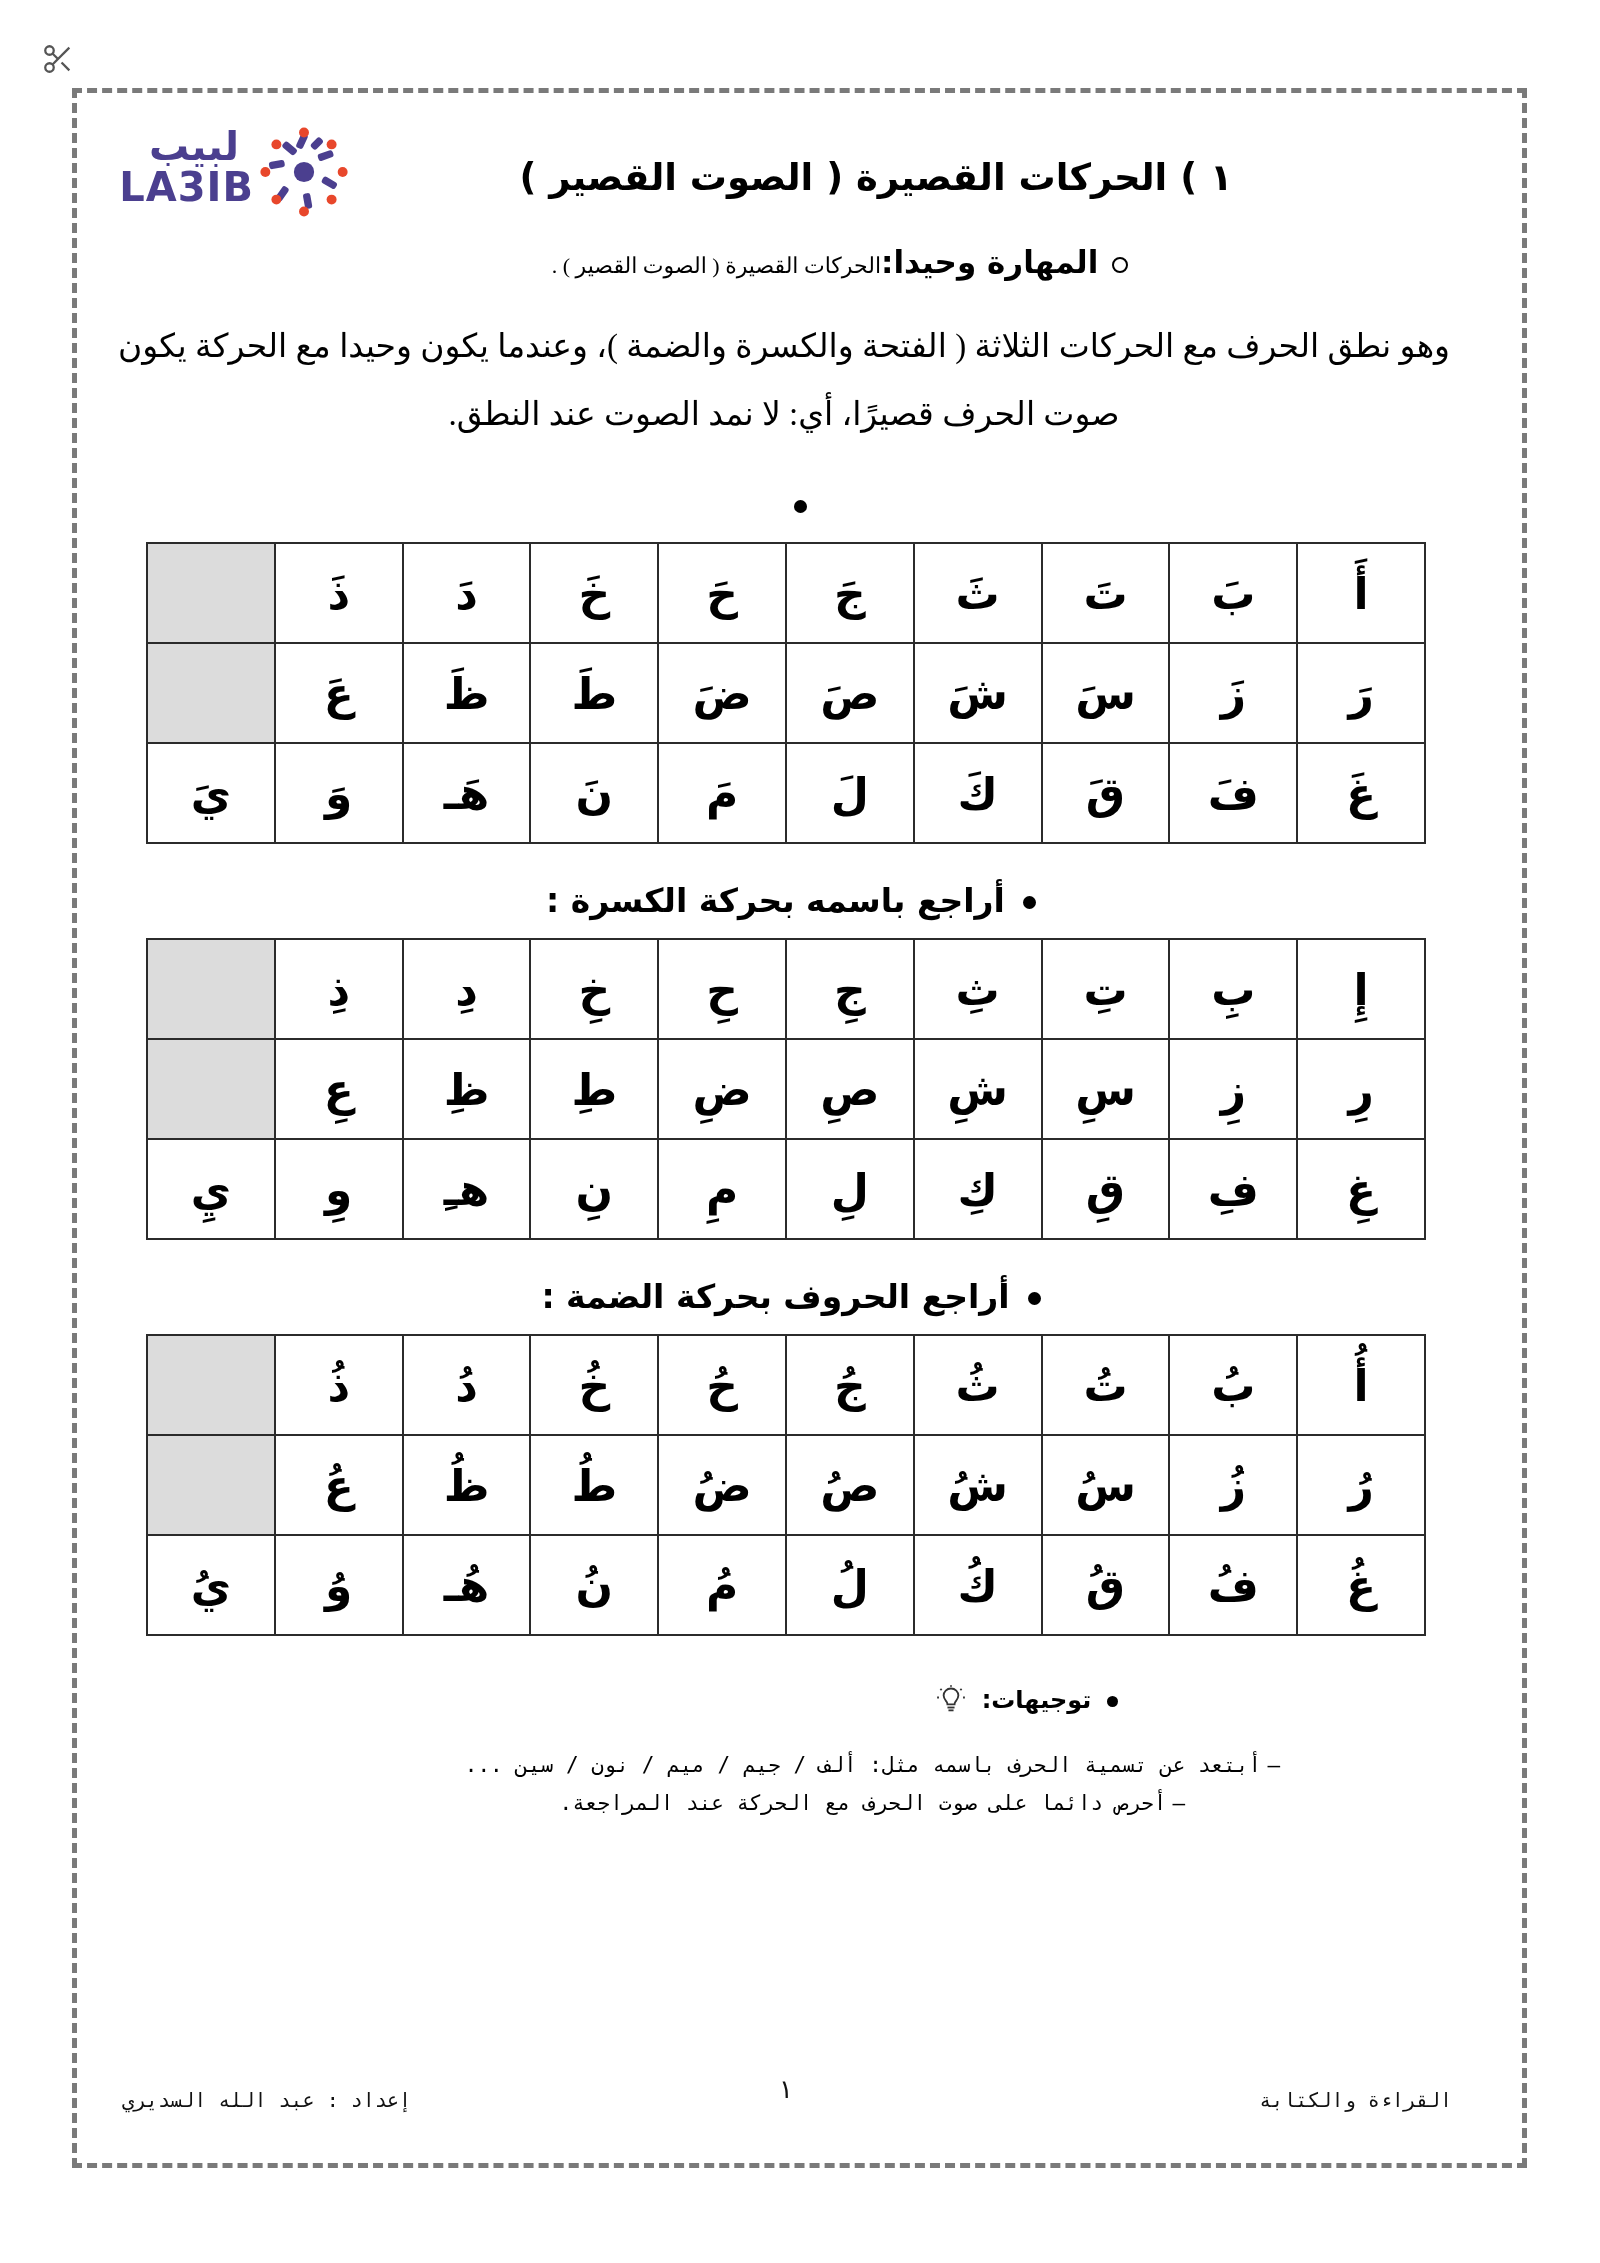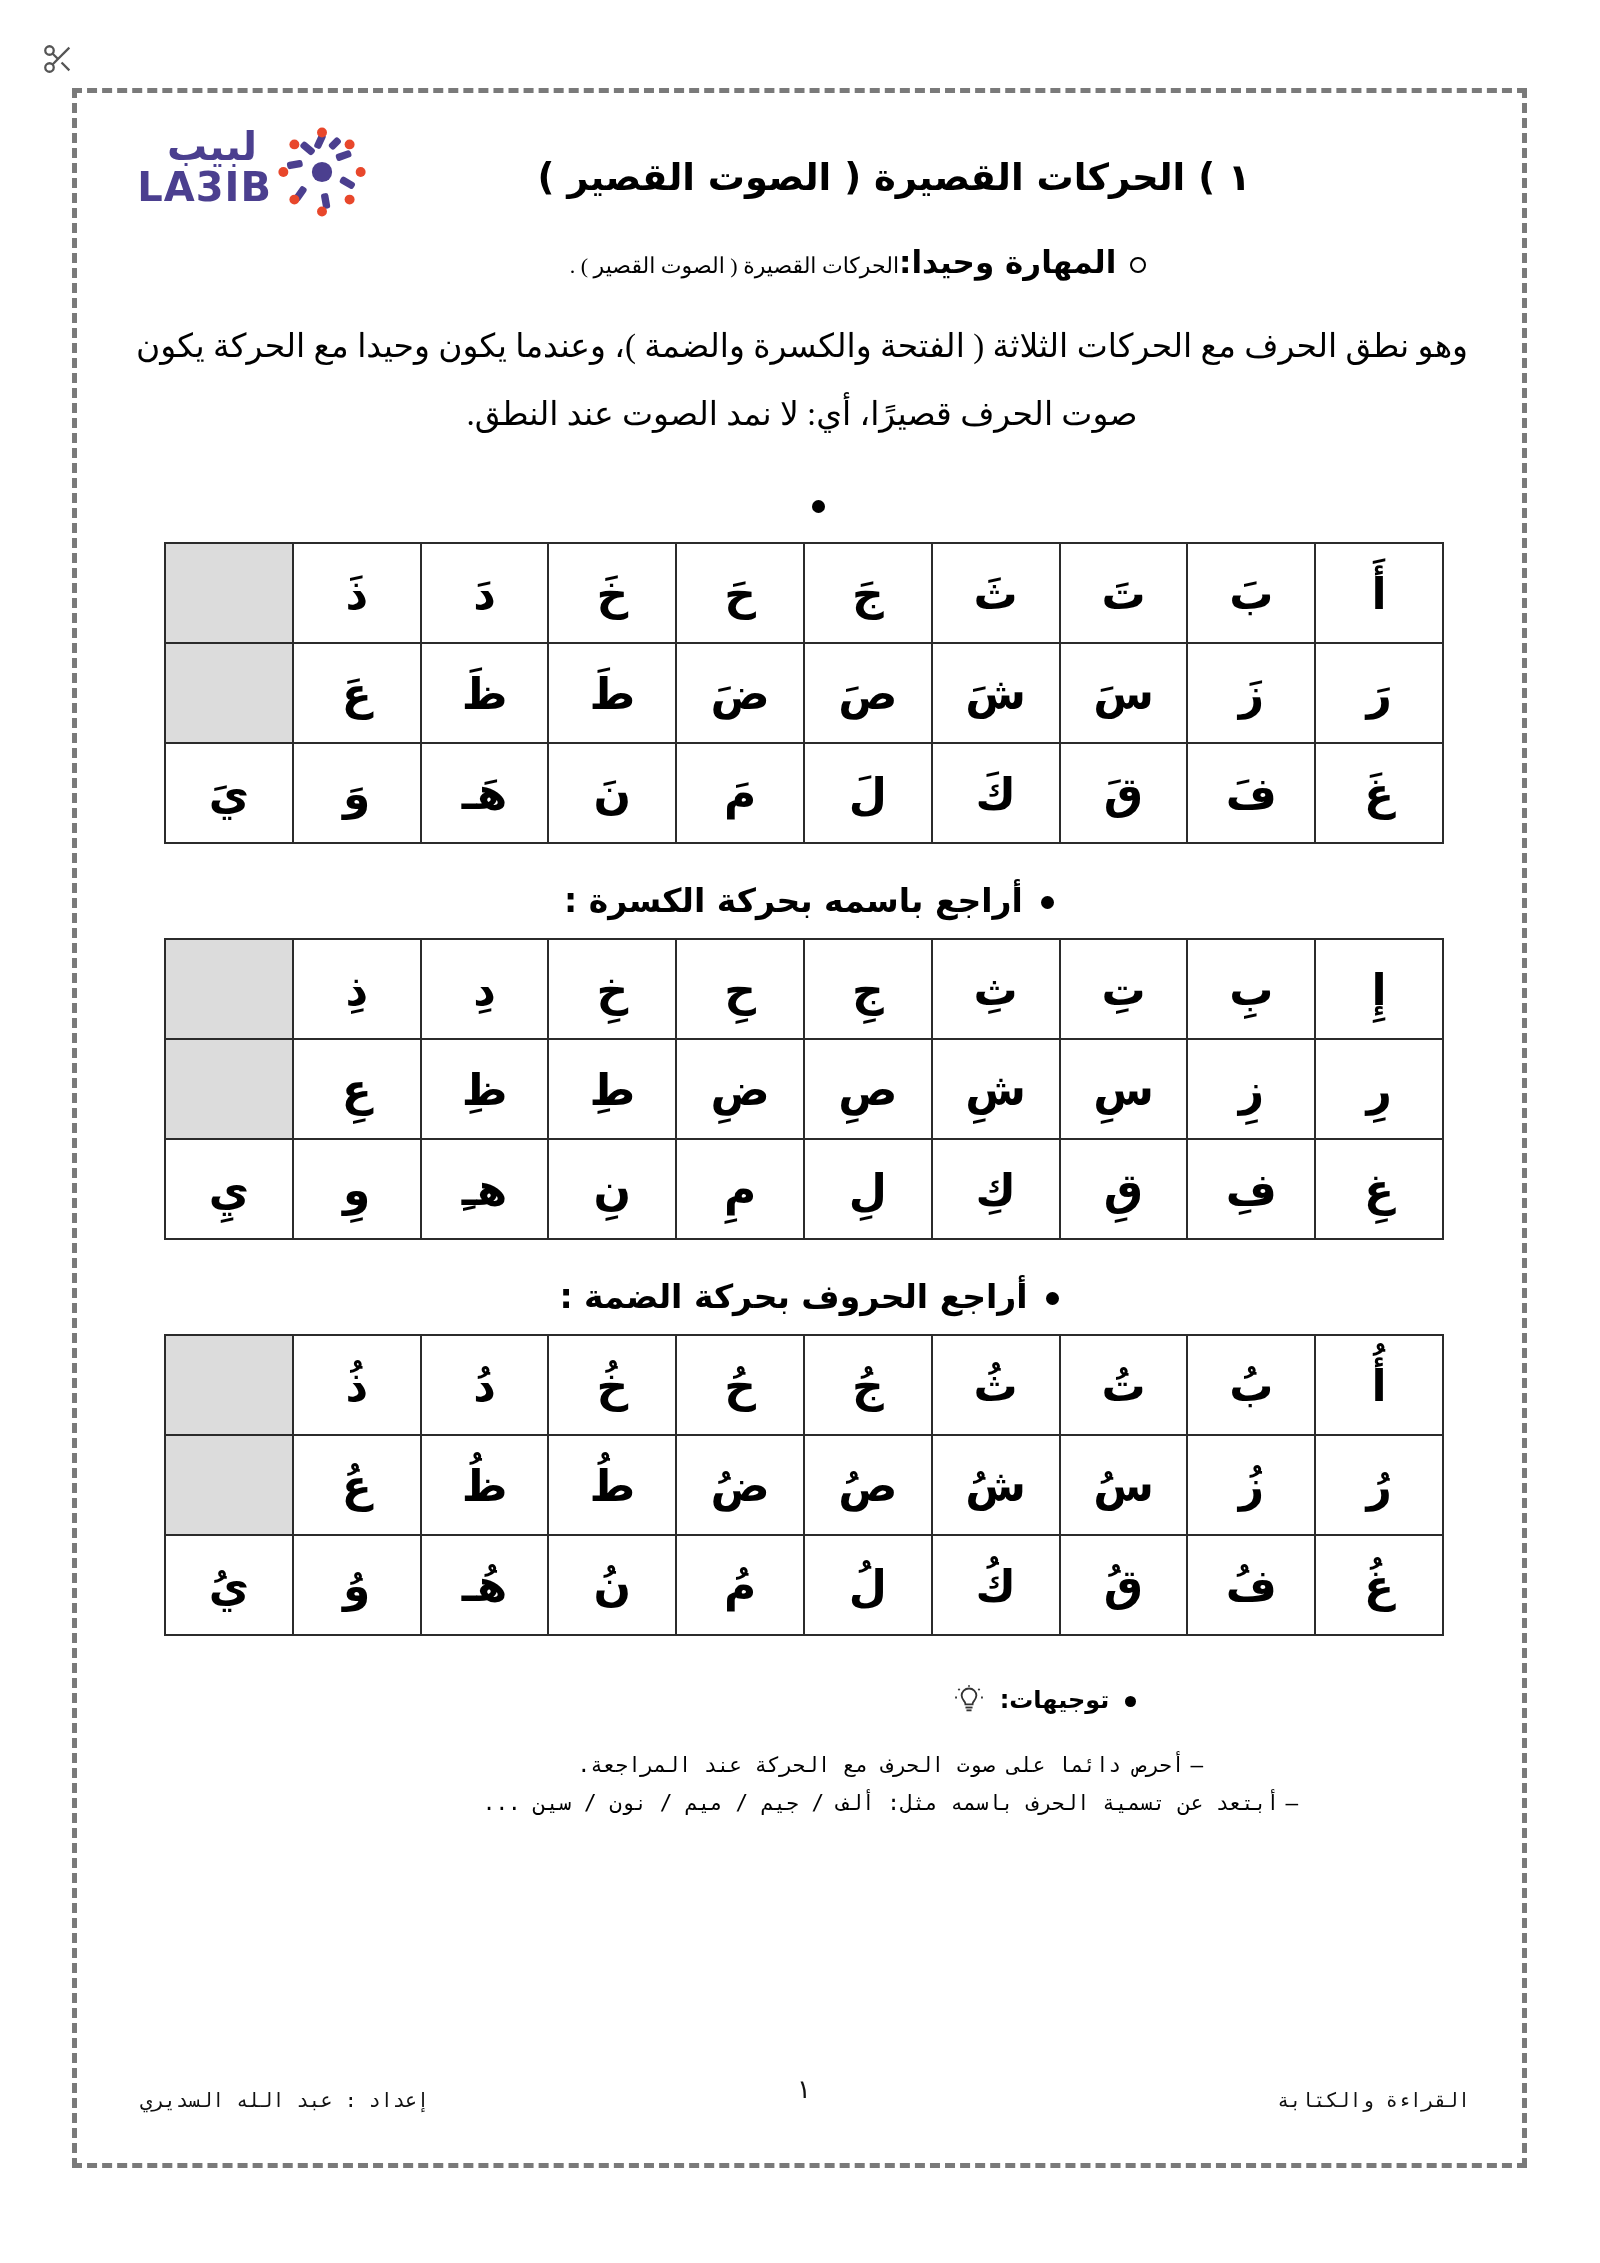--- a/index.html
+++ b/index.html
@@ -36,21 +36,21 @@
     left: 72px;
     width: 1455px;
     height: 2080px;
     border: 5px dashed #7a7a7a;
     box-sizing: border-box;
   }
 
   .page-inner {
     position: absolute;
     top: 96px;
-    left: 84px;
+    left: 66px;
     width: 1440px;
     height: 2064px;
     box-sizing: border-box;
     padding: 18px 42px 10px 42px;
   }
 
   
   .header-row {
     position: relative;
     height: 112px;
@@ -466,24 +466,24 @@
           <line x1="12" y1="0.8" x2="12" y2="2"></line>
           <line x1="4.5" y1="3.4" x2="5.4" y2="4.3"></line>
           <line x1="19.5" y1="3.4" x2="18.6" y2="4.3"></line>
           <line x1="2.2" y1="9.5" x2="3.5" y2="9.5"></line>
           <line x1="21.8" y1="9.5" x2="20.5" y2="9.5"></line>
         </svg>
       </span>
     </div>
     <div class="tips-list">
       <div class="tip-row">
-        <span class="tip-dash">–</span><span>أحرص دائما على صوت الحرف مع الحركة عند المراجعة.</span>
+        <span class="tip-dash">–</span><span>أبتعد عن تسمية الحرف باسمه مثل: ألف / جيم / ميم / نون / سين ...</span>
       </div>
       <div class="tip-row">
-        <span class="tip-dash">–</span><span>أبتعد عن تسمية الحرف باسمه مثل: ألف / جيم / ميم / نون / سين ...</span>
+        <span class="tip-dash">–</span><span>أحرص دائما على صوت الحرف مع الحركة عند المراجعة.</span>
       </div>
     </div>
   </div>
 
   <div class="footer">
     <div class="footer-right">القراءة والكتابة</div>
     <div class="footer-center">١</div>
     <div class="footer-left">إعداد : عبد الله السديري</div>
   </div>
 

